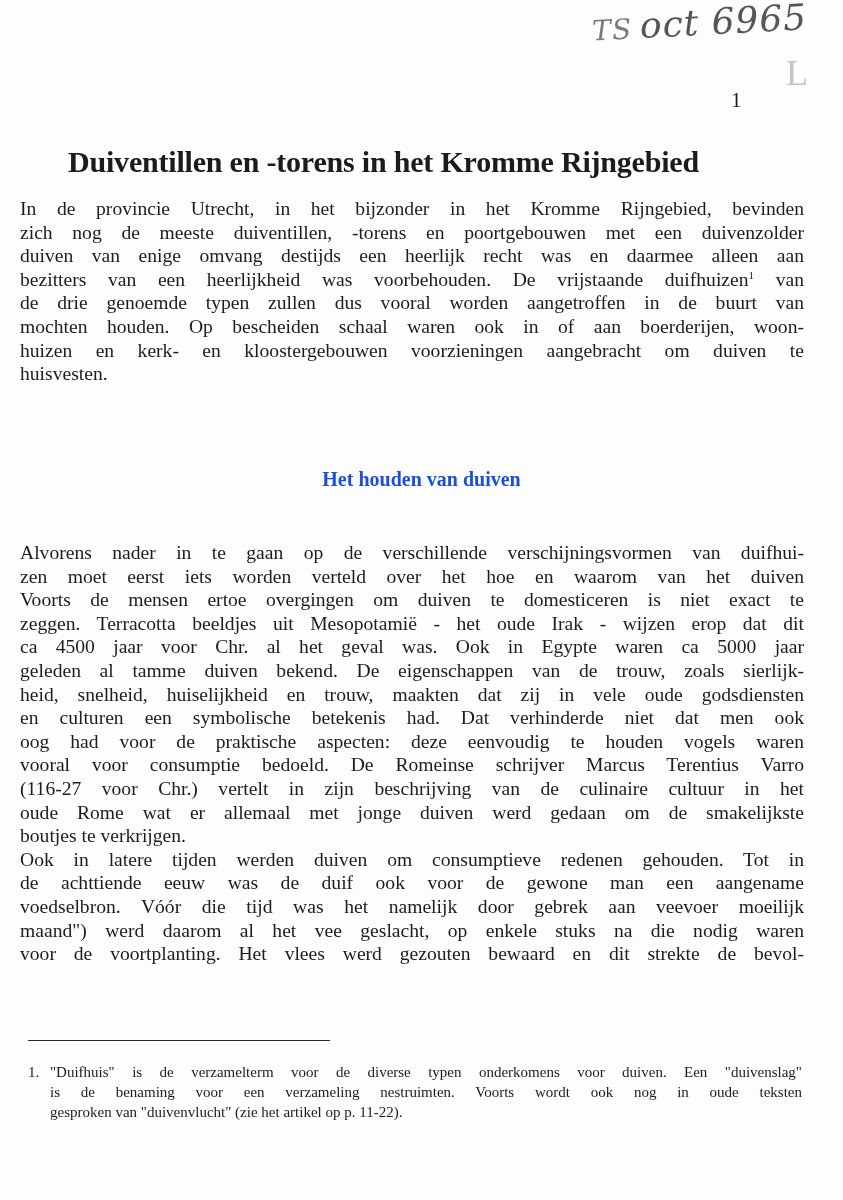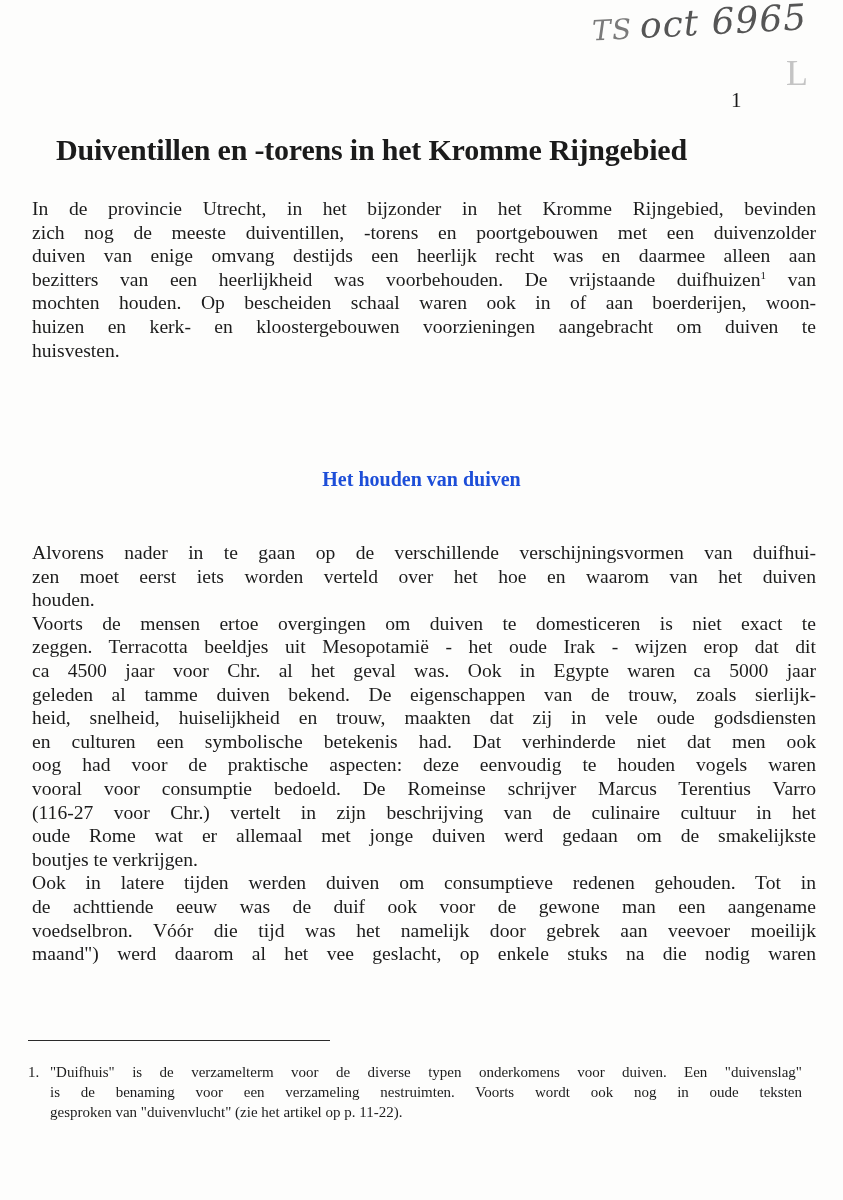--- a/index.html
+++ b/index.html
@@ -45,30 +45,30 @@
     position: absolute;
     left: 731px;
     top: 88px;
     font-size: 21px;
     color: #1a1a1a;
   }
   .title {
     position: absolute;
     left: 56px;
     top: 133px;
-    margin: 0;
+    margin: 12px;
     font-size: 30px;
     font-weight: bold;
     letter-spacing: -0.2px;
     white-space: nowrap;
     color: #1b1b1b;
   }
   .body-text {
     position: absolute;
-    left: 32px;
+    left: 20px;
     width: 784px;
     font-size: 19.6px;
     line-height: 23.6px;
     text-align: justify;
     margin: 0;
     color: #1c1c1c;
   }
   .line {
     display: block;
     text-align: justify;
@@ -143,46 +143,47 @@
 
 <div class="page-number">1</div>
 
 <h1 class="title">Duiventillen en -torens in het Kromme Rijngebied</h1>
 
 <div class="body-text" style="top:197px;">
   <span class="line">In de provincie Utrecht, in het bijzonder in het Kromme Rijngebied, bevinden</span>
   <span class="line">zich nog de meeste duiventillen, -torens en poortgebouwen met een duivenzolder</span>
   <span class="line">duiven van enige omvang destijds een heerlijk recht was en daarmee alleen aan</span>
   <span class="line"><span>bezitters van een heerlijkheid was voorbehouden. De vrijstaande duifhuizen</span><sup>1</sup><span> van</span></span>
+  <span class="line">de drie genoemde typen zullen dus vooral worden aangetroffen in de buurt van</span>
   <span class="line">mochten houden. Op bescheiden schaal waren ook in of aan boerderijen, woon-</span>
   <span class="line">huizen en kerk- en kloostergebouwen voorzieningen aangebracht om duiven te</span>
   <span class="line last">huisvesten.</span>
 </div>
 
 <h2 class="subheading">Het houden van duiven</h2>
 
 <div class="body-text" style="top:493px;margin-top:48px;">
   <span class="line">Alvorens nader in te gaan op de verschillende verschijningsvormen van duifhui-</span>
   <span class="line">zen moet eerst iets worden verteld over het hoe en waarom van het duiven</span>
-  <span class="line last">houden.</span>
   <span class="line">Voorts de mensen ertoe overgingen om duiven te domesticeren is niet exact te</span>
   <span class="line">zeggen. Terracotta beeldjes uit Mesopotamië - het oude Irak - wijzen erop dat dit</span>
   <span class="line">ca 4500 jaar voor Chr. al het geval was. Ook in Egypte waren ca 5000 jaar</span>
   <span class="line">geleden al tamme duiven bekend. De eigenschappen van de trouw, zoals sierlijk-</span>
   <span class="line">heid, snelheid, huiselijkheid en trouw, maakten dat zij in vele oude godsdiensten</span>
   <span class="line">en culturen een symbolische betekenis had. Dat verhinderde niet dat men ook</span>
   <span class="line">oog had voor de praktische aspecten: deze eenvoudig te houden vogels waren</span>
   <span class="line">vooral voor consumptie bedoeld. De Romeinse schrijver Marcus Terentius Varro</span>
   <span class="line">(116-27 voor Chr.) vertelt in zijn beschrijving van de culinaire cultuur in het</span>
   <span class="line">oude Rome wat er allemaal met jonge duiven werd gedaan om de smakelijkste</span>
   <span class="line last">boutjes te verkrijgen.</span>
   <span class="line">Ook in latere tijden werden duiven om consumptieve redenen gehouden. Tot in</span>
   <span class="line">de achttiende eeuw was de duif ook voor de gewone man een aangename</span>
   <span class="line">voedselbron. Vóór die tijd was het namelijk door gebrek aan veevoer moeilijk</span>
   <span class="line">maand") werd daarom al het vee geslacht, op enkele stuks na die nodig waren</span>
+  <span class="line">voor de voortplanting. Het vlees werd gezouten bewaard en dit strekte de bevol-</span>
 </div>
 
 <div class="footnote-rule"></div>
 
 <div class="footnote">
   <span class="fn-num">1.</span>
   <div class="fn-body">
     <span class="fn-line">"Duifhuis" is de verzamelterm voor de diverse typen onderkomens voor duiven. Een "duivenslag"</span>
     <span class="fn-line">is de benaming voor een verzameling nestruimten. Voorts wordt ook nog in oude teksten</span>
     <span class="fn-line last">gesproken van "duivenvlucht" (zie het artikel op p. 11-22).</span>

